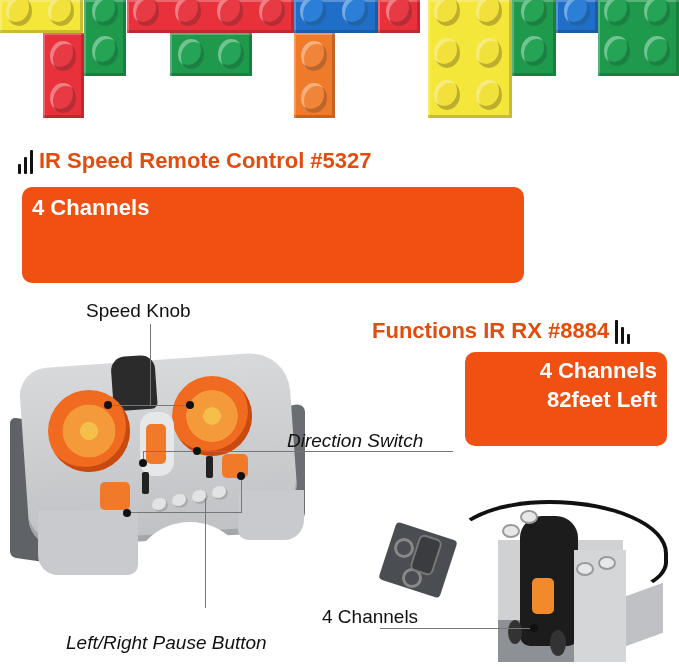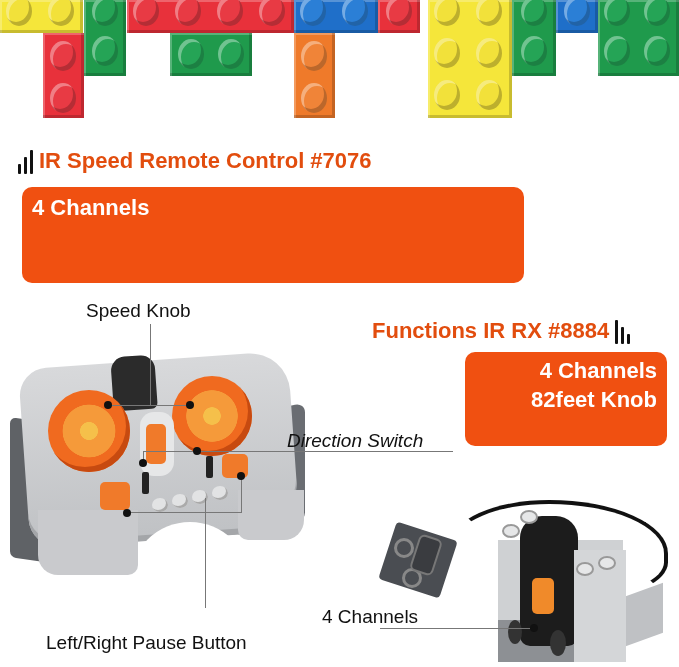--- a/index.html
+++ b/index.html
@@ -81,38 +81,38 @@
     <div class="stud" style="left:6px;top:36px;"></div>
       <div class="stud" style="left:46px;top:36px;"></div>
   </div>
 </div>
 
 <div class="abs title" style="left:18px;top:148px;">
   <span class="bars" style="margin-right:6px;height:24px;">
     <span style="height:10px;"></span>
       <span style="height:17px;"></span>
       <span style="height:24px;"></span>
-  </span><span>IR Speed Remote Control #7076</span>
+  </span><span>IR Speed Remote Control #5327</span>
 </div>
 
 <div class="abs box" style="left:22px;top:187px;width:502px;height:96px;padding:6px 0 0 10px;box-sizing:border-box;font-size:22px;line-height:29px;">
   <div>4 Channels</div>
 </div>
 
 <div class="abs title" style="left:372px;top:318px;">
   <span>Functions IR RX #8884</span><span class="bars" style="margin-left:6px;height:24px;">
     <span style="height:24px;"></span>
       <span style="height:17px;"></span>
       <span style="height:10px;"></span>
   </span>
 </div>
 
 <div class="abs box" style="left:465px;top:352px;width:202px;height:94px;padding:4px 10px 0 0;box-sizing:border-box;font-size:22px;line-height:29px;text-align:right;">
   <div>4 Channels</div>
-  <div>82feet Knob</div>
+  <div>82feet Left</div>
 </div>
 
 <div class="abs" style="left:0;top:340px;width:320px;height:240px;">
 
   <div class="abs" style="left:10px;top:80px;width:40px;height:140px;background:#5f6266;border-radius:6px;transform:skewY(8deg);"></div>
   <div class="abs" style="left:235px;top:70px;width:70px;height:120px;background:#6a6d72;border-radius:10px;transform:skewY(-12deg);"></div>
 
   <div class="abs" style="left:24px;top:20px;width:270px;height:180px;background:linear-gradient(#d8d9db,#bfc1c4);border-radius:28px 40px 50px 30px;transform:rotate(-4deg);box-shadow:inset 0 -6px 0 #a4a6a9;"></div>
 
   <div class="abs" style="left:130px;top:182px;width:120px;height:60px;background:#fff;border-radius:60px 60px 0 0;"></div>
@@ -151,21 +151,21 @@
 <div class="dot" style="left:139px;top:459px;"></div>
 <div class="dot" style="left:193px;top:447px;"></div>
 
 <div class="leader" style="left:127px;top:514px;width:1px;height:1px;"></div>
 <div class="leader" style="left:127px;top:512px;width:115px;height:1px;"></div>
 <div class="leader" style="left:241px;top:476px;width:1px;height:36px;"></div>
 <div class="dot" style="left:123px;top:509px;"></div>
 <div class="dot" style="left:237px;top:472px;"></div>
 <div class="leader" style="left:205px;top:498px;width:1px;height:110px;"></div>
 
-<div class="abs label" style="left:46px;top:632px;">Left/Right Pause Button</div>
+<div class="abs label" style="left:66px;top:632px;font-style:italic;">Left/Right Pause Button</div>
 
 <div class="abs" style="left:380px;top:480px;width:299px;height:187px;">
 
   <div class="abs" style="left:70px;top:20px;width:210px;height:90px;border:4px solid #111;border-radius:50% 60% 40% 50%;border-bottom-color:transparent;border-left-color:transparent;"></div>
 
   <div class="abs" style="left:6px;top:50px;width:64px;height:60px;background:#4a4d52;transform:rotate(18deg);border-radius:4px;"></div>
   <div class="abs" style="left:14px;top:58px;width:14px;height:14px;border-radius:50%;border:3px solid #888;"></div>
   <div class="abs" style="left:22px;top:88px;width:14px;height:14px;border-radius:50%;border:3px solid #888;"></div>
   <div class="abs" style="left:34px;top:56px;width:20px;height:34px;background:#3a3c40;border:2px solid #777;border-radius:6px;transform:rotate(18deg);"></div>
 

